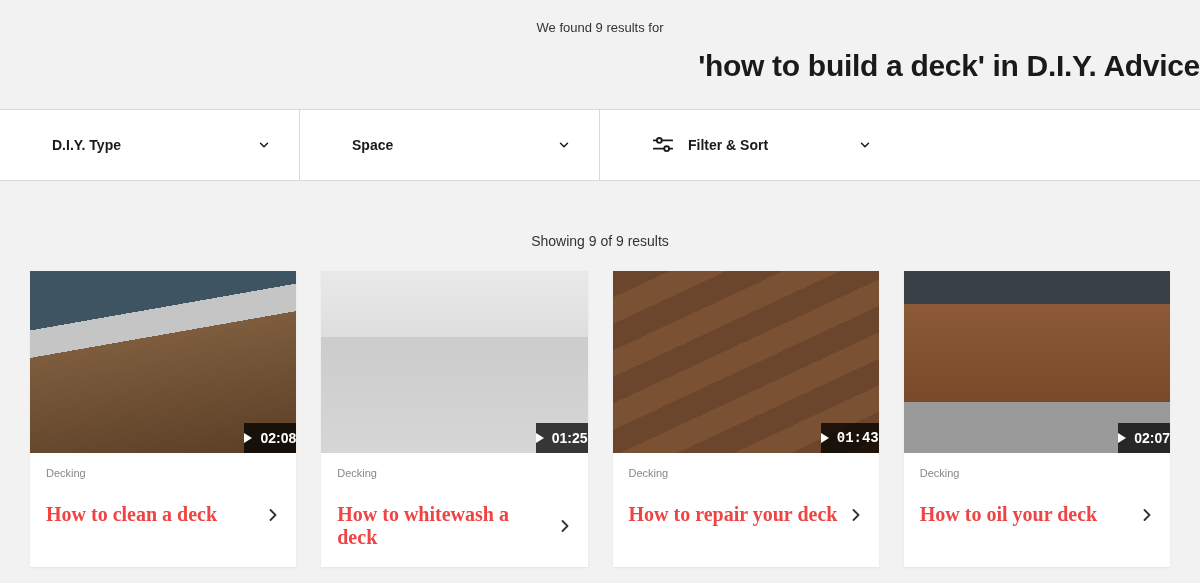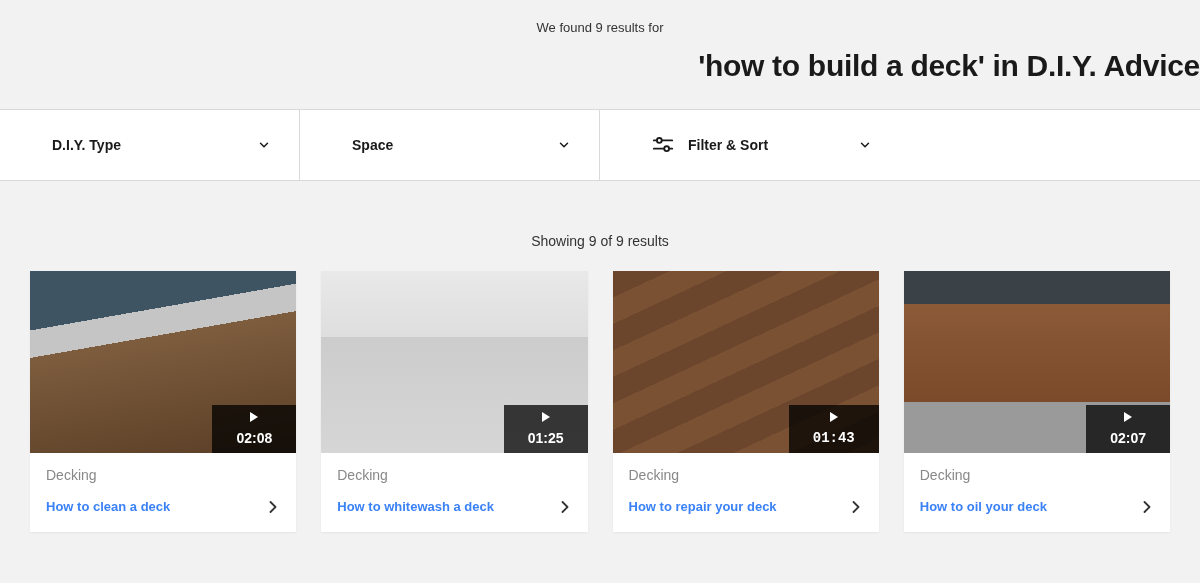--- a/index.html
+++ b/index.html
@@ -89,50 +89,50 @@
     .deck-3 { background: repeating-linear-gradient(155deg,#6b452c 0,#6b452c 24px,#7a5133 24px,#7a5133 48px); font-family: Liberation Mono, monospace; }
     .deck-4 { background: linear-gradient(180deg,#3a4248 0%,#3a4248 18%,#8c5a37 18%,#7a4a2a 72%,#9a9a9a 72%,#9a9a9a 100%); }
     .duration {
       position: absolute;
       right: 0;
       bottom: 0;
       background: rgba(0,0,0,0.75);
       color: #fff;
       font-size: 14px;
       font-weight: 600;
-      padding: 7px 24px;
+      padding: 7px 0;
       display: flex;
       align-items: center;
       gap: 8px;
-      flex-direction: column;
     }
     .play-tri {
       width: 0; height: 0;
       border-top: 5px solid transparent;
       border-bottom: 5px solid transparent;
       border-left: 8px solid #fff;
     }
     .card-body {
       padding: 14px 16px 18px;
     }
     .card-cat {
-      font-size: 14px;
+      font-size: 11px;
       color: #888;
-      margin-bottom: 16px;
+      margin-bottom: 24px;
     }
     .card-title-row {
       display: flex;
       align-items: center;
       justify-content: space-between;
       gap: 8px;
     }
     .card-title {
-      font-size: 13px;
+      font-size: 20px;
       font-weight: 700;
-      color: #3b82f6;
+      color: #ef4444;
+      font-family: Liberation Serif, serif;
     }
     .chevron-right { flex-shrink: 0; width: 14px; height: 14px; display:inline-flex; align-items:center; justify-content:center; }
     .chevron-right svg { width: 8px; height: 12px; }
   </style>
 </head>
 <body>
 
 <div class="header">
   <div class="results-for">We found 9 results for</div>
   <h1 class="search-title">'how to build a deck' in D.I.Y. Advice</h1>

